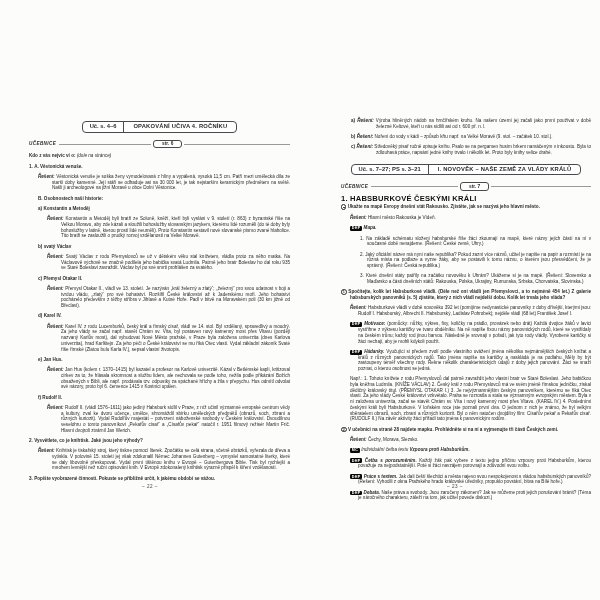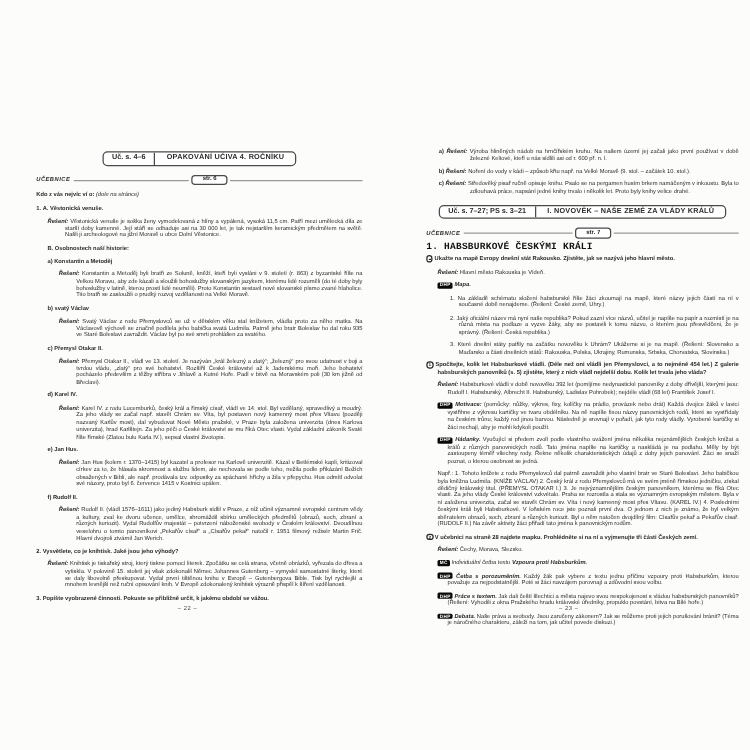--- a/index.html
+++ b/index.html
@@ -32,21 +32,21 @@
   .i{font-style:italic;}
 
   .introline{margin-top:4px;}
   .qline{padding-left:9px;text-indent:-9px;margin-top:3.5px;}
   .sol{padding-left:23px;text-indent:-14px;margin-top:0.5px;}
   .subwrap{padding-left:9px;}
   .subtitle{padding-left:8px;text-indent:-8px;margin-top:2.5px;font-weight:bold;}
   .subsol{padding-left:23px;text-indent:-14px;margin-top:0.5px;}
 
   .rsol{padding-left:35px;text-indent:-25px;margin-top:1px;}
-  .chapter{font-size:7.6px;font-weight:bold;text-align:left;letter-spacing:0.2px;margin:3px 0 2px 0;color:#111;font-family:Liberation Mono, monospace;}
+  .chapter{font-size:7.6px;font-weight:bold;text-align:left;letter-spacing:0.2px;margin:3px 0 2px 0;color:#111;}
 
   .task{padding-left:9px;text-indent:-9px;margin-top:2.5px;font-weight:bold;}
   .tsol{padding-left:17px;text-indent:-8px;margin-top:0.5px;}
   .act{padding-left:17px;text-indent:-8px;margin-top:0.7px;}
   .cont{padding-left:9px;margin-top:0.5px;}
   .step{padding-left:26px;text-indent:-7px;margin-top:0.3px;}
 
   .tag{display:inline-block;background:#0a0a0a;color:#fff;font-weight:bold;font-style:normal;
        font-size:3.7px;line-height:4.6px;padding:0.2px 1.8px;border-radius:1.2px;letter-spacing:0.3px;text-indent:0;}
   .cnum{display:inline-block;width:5.6px;height:5.6px;line-height:5.8px;border:0.8px solid #2b2b2b;border-radius:50%;

